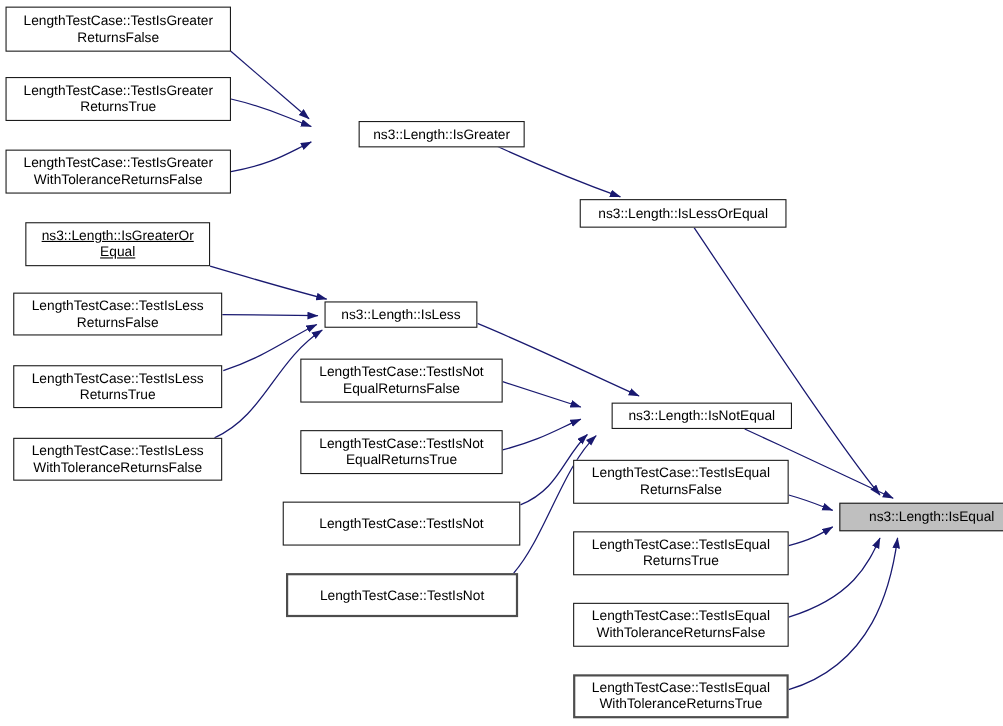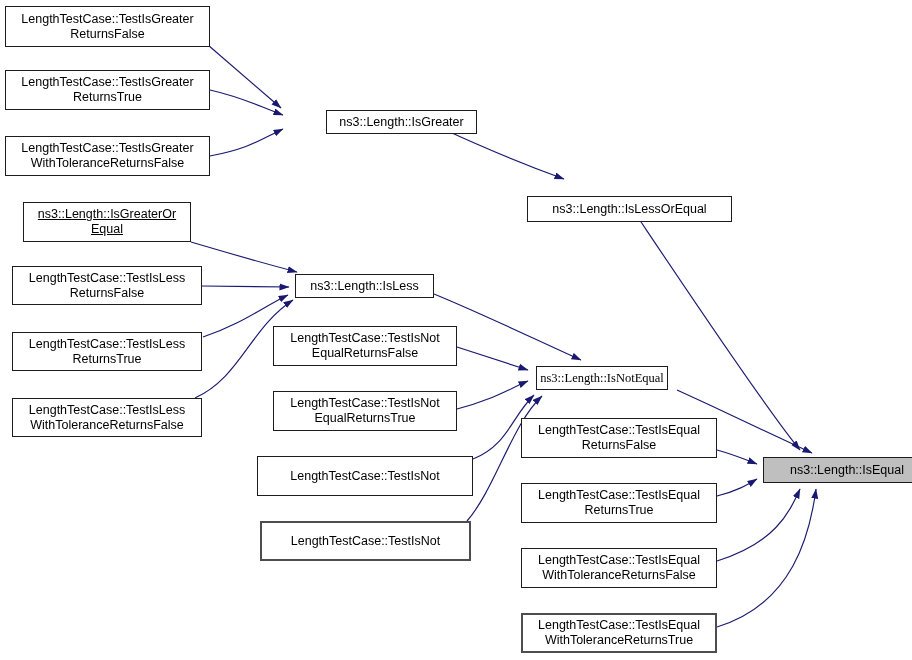--- a/index.html
+++ b/index.html
@@ -92,21 +92,21 @@
         <span>LengthTestCase::TestIsGreater</span>
         <span>ReturnsTrue</span>
       </div>
       <div class="node" style="left: 5px; top: 136px; width: 205px; height: 40px;">
         <span>LengthTestCase::TestIsGreater</span>
         <span>WithToleranceReturnsFalse</span>
       </div>
       <div class="node" style="left: 290px; top: 110px; width: 151px; height: 24px; margin-left: 36px;">
         <span>ns3::Length::IsGreater</span>
       </div>
-      <div class="node" style="left: 527px; top: 196px; width: 205px; height: 26px;">
+      <div class="node" style="left: 527px; top: 181px; width: 188px; height: 26px;">
         <span>ns3::Length::IsLessOrEqual</span>
       </div>
       <div class="node" style="left: 23px; top: 202px; width: 168px; height: 40px; text-decoration: underline;">
         <span>ns3::Length::IsGreaterOr</span>
         <span>Equal</span>
       </div>
       <div class="node" style="left: 12px; top: 266px; width: 190px; height: 39px;">
         <span>LengthTestCase::TestIsLess</span>
         <span>ReturnsFalse</span>
       </div>
@@ -122,21 +122,21 @@
         <span>ns3::Length::IsLess</span>
       </div>
       <div class="node" style="left: 273px; top: 326px; width: 184px; height: 40px;">
         <span>LengthTestCase::TestIsNot</span>
         <span>EqualReturnsFalse</span>
       </div>
       <div class="node" style="left: 273px; top: 391px; width: 184px; height: 40px;">
         <span>LengthTestCase::TestIsNot</span>
         <span>EqualReturnsTrue</span>
       </div>
-      <div class="node" style="left: 536px; top: 366px; width: 132px; height: 24px; font-family: Liberation Serif, serif;">
+      <div class="node" style="left: 556px; top: 366px; width: 164px; height: 24px;">
         <span>ns3::Length::IsNotEqual</span>
       </div>
       <div class="node" style="left: 257px; top: 456px; width: 216px; height: 40px;">
         <span>LengthTestCase::TestIsNot</span>
       </div>
       <div class="node bold" style="left: 260px; top: 521px; width: 211px; height: 40px;">
         <span>LengthTestCase::TestIsNot</span>
       </div>
       <div class="node" style="left: 521px; top: 418px; width: 196px; height: 40px;">
         <span>LengthTestCase::TestIsEqual</span>

